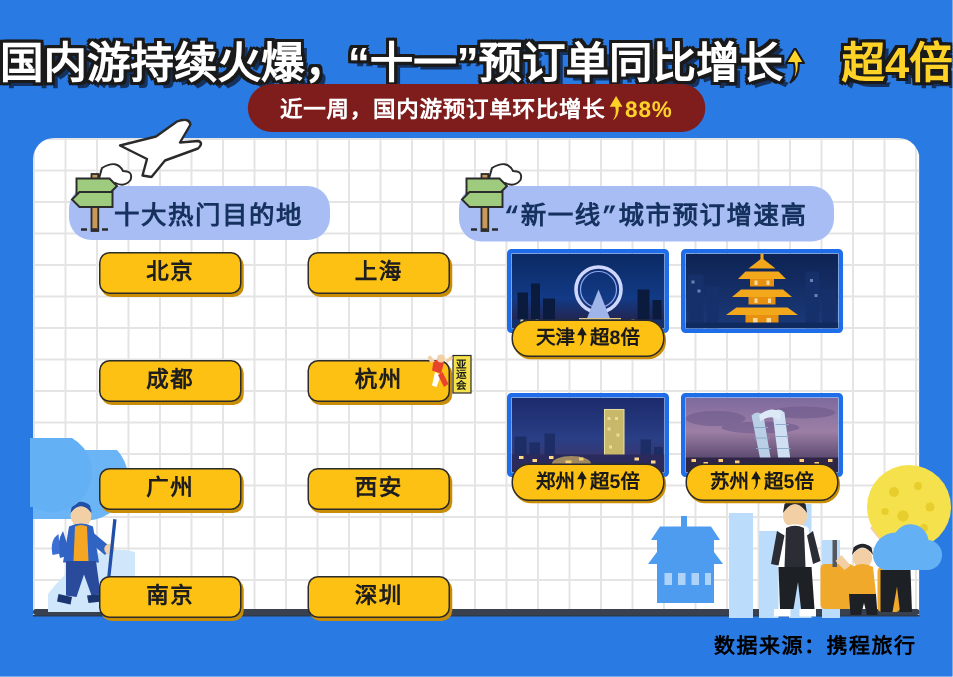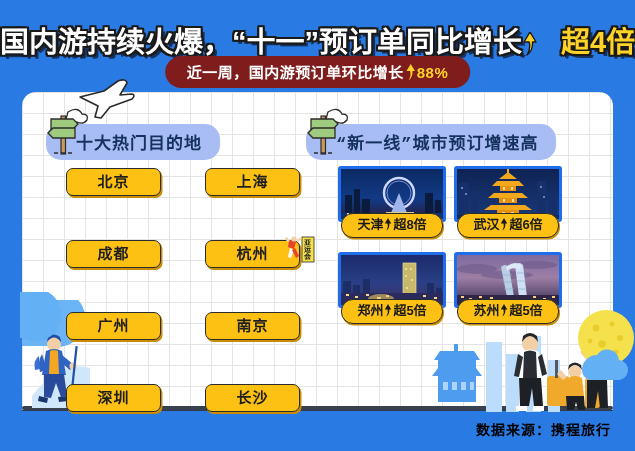--- a/index.html
+++ b/index.html
@@ -112,21 +112,21 @@
   }
   .card{position:relative;width:108px;}
   .card-photo{
     width:108px;height:56px;
     border:3px solid #1f6de8;
     border-radius:3px;
     overflow:hidden;position:relative;
     box-sizing:border-box;
   }
   .card-label{
-    position:relative;margin:-9px auto 2px auto;
+    position:relative;margin:-9px auto 12px auto;
     width:100px;height:23px;line-height:22px;
     background:#fdc113;border:1.7px solid #2b2b2b;
     border-radius:12px;text-align:center;
     font-size:13px;font-weight:bold;color:#1a1a1a;
     letter-spacing:0px;white-space:nowrap;
     box-shadow:1px 1.5px 0 #c98d05;
     z-index:3;
   }
   .card-label .ar{display:inline-block;width:8px;height:13px;vertical-align:-2px;margin:0 1px;}
 
@@ -297,20 +297,21 @@
             <circle cx="9" cy="4" r="2.6" fill="#f3cfa6"></circle>
             <path d="M5 13 l-2 9 3 1 3 -8 z" fill="#ffffff"></path>
             <path d="M10 13 l4 8 -3 2 -4 -8 z" fill="#e8442c"></path>
             <path d="M2 7 l-2 -4 2 -1 3 4 z" fill="#f3cfa6"></path>
             <path d="M12 5 l4 -3 1 2 -4 3 z" fill="#f3cfa6"></path>
           </g>
         </svg>
       </span>
     </div>
     <div class="citybtn"><span>广州</span></div>
+    <div class="citybtn"><span>西安</span></div>
     <div class="citybtn"><span>南京</span></div>
     <div class="citybtn"><span>深圳</span></div>
     <div class="citybtn"><span>长沙</span></div>
   </div>
 
   <div class="sect" style="left:306px;top:124px;font-family:Liberation Mono, monospace;">
     <span class="signpost">
       <svg width="50" height="54" viewBox="0 0 50 54">
         <path d="M26 8 q10 -6 14 2 q7 0 5 6 q-4 5 -10 2 q-8 4 -11 -3 z" fill="#ffffff" stroke="#2b2b2b" stroke-width="1.3"></path>
         <rect x="19" y="12" width="4.5" height="38" fill="#c79a5a" stroke="#2b2b2b" stroke-width="1.2"></rect>
@@ -398,25 +399,20 @@
           <g fill="#fff0c0" opacity="0.8">
               <rect x="46" y="18" width="2" height="3"></rect>
               <rect x="54" y="18" width="2" height="3"></rect>
               <rect x="46" y="30" width="2" height="3"></rect>
               <rect x="55" y="30" width="2" height="3"></rect>
               <rect x="45" y="43" width="3" height="5"></rect>
               <rect x="54" y="43" width="3" height="5"></rect>
             </g>
           <rect x="0" y="46" width="102" height="4" fill="#0f2a5e"></rect>
         </svg>
-      </div>
-      <div class="card-label">
-        <span>武汉</span><span class="ar"><svg width="8" height="13" viewBox="0 0 14 24">
-              <path d="M7 0 L13 10 L9.5 10 Q10 19 4 23 Q8 17 6.2 10 L1 10 Z" fill="#1a1a1a"></path>
-            </svg></span><span>超6倍</span>
       </div>
     </div>
 
     <div class="card">
       <div class="card-photo">
         <svg width="102" height="50" viewBox="0 0 102 50" preserveAspectRatio="none">
           <defs>
               <linearGradient id="skyC" x1="0" y1="0" x2="0" y2="1">
             <stop offset="0" stop-color="#1b2a6b"></stop>
                 <stop offset="0.55" stop-color="#2a3f86"></stop>

